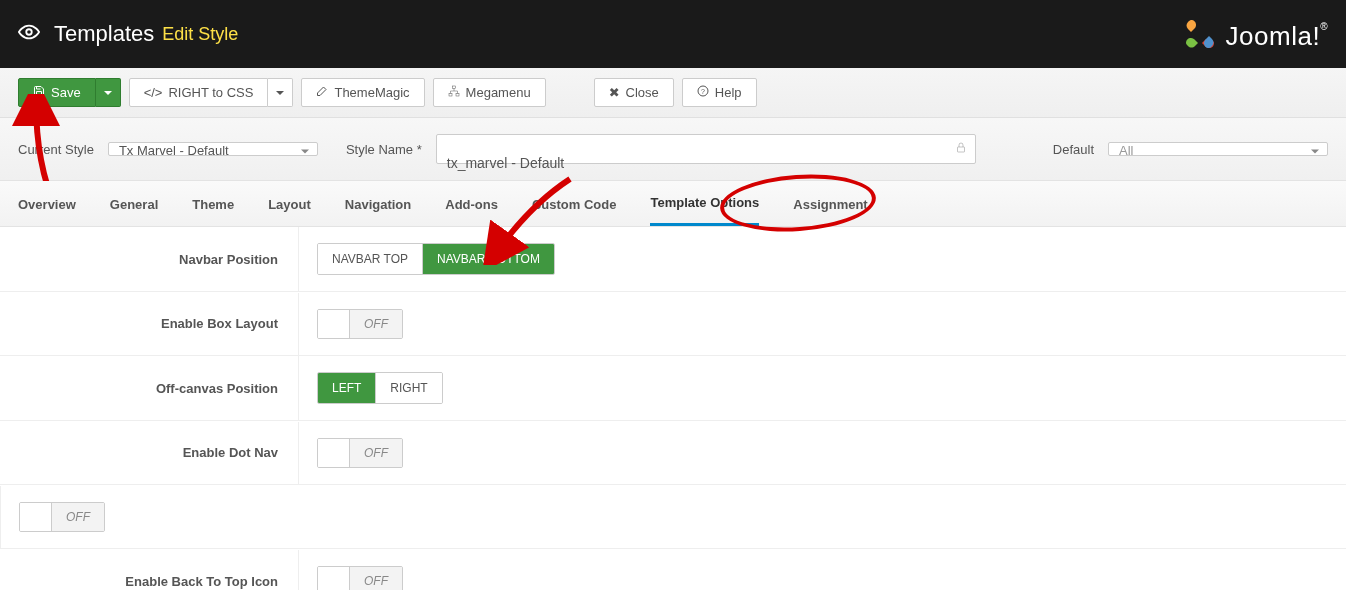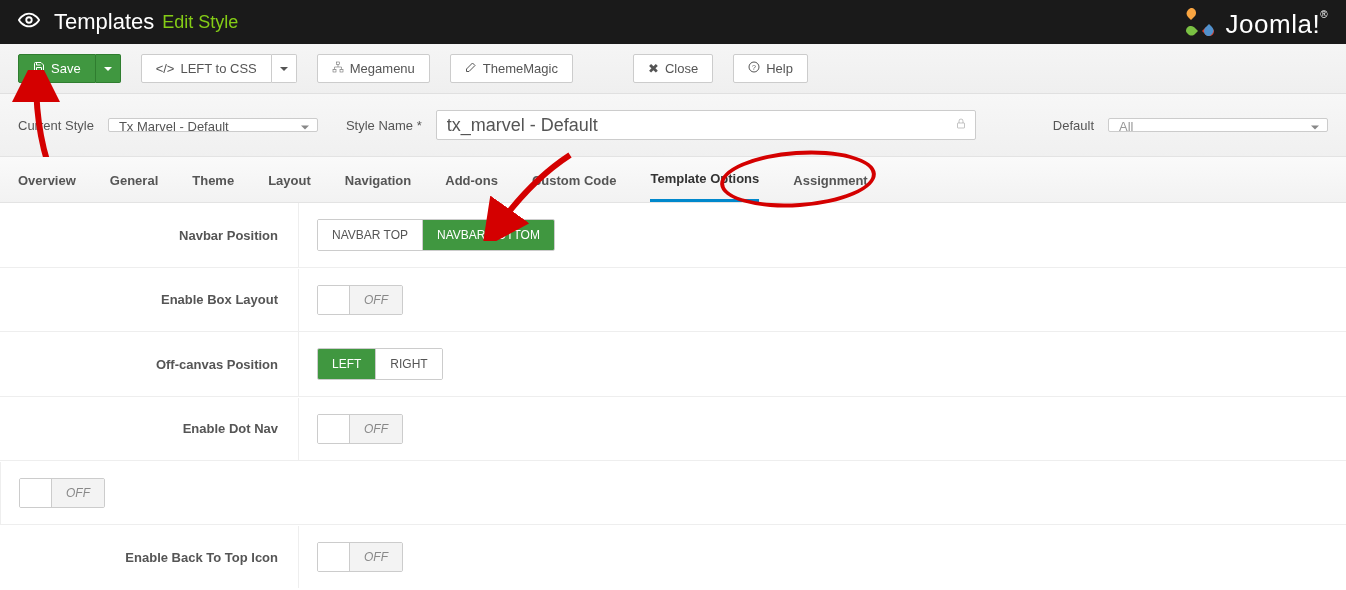--- a/index.html
+++ b/index.html
@@ -1,41 +1,41 @@
 <!DOCTYPE html>
 <html><head>
 <meta charset="utf-8">
 <style>
   * { box-sizing: border-box; margin: 0; padding: 0; }
   body { font-family: "Helvetica Neue", Helvetica, Arial, sans-serif; background: #fff; color: #555; font-size: 13px; width: 1346px; }
-  .topbar { background: #1a1a1a; height: 44px; display: flex; align-items: center; padding: 4px 18px; color: #fff; position: relative; }
+  .topbar { background: #1a1a1a; height: 68px; display: flex; align-items: center; padding: 4px 18px; color: #fff; position: relative; }
   .topbar .eye-icon { font-size: 20px; margin-right: 14px; color: #fff; }
   .topbar .title { font-size: 22px; font-weight: 300; color: #fff; }
-  .topbar .subtitle { font-size: 18px; font-weight: 300; color: #84cc16; margin-left: 8px; }
+  .topbar .subtitle { font-size: 18px; font-weight: 300; color: #fde047; margin-left: 8px; }
   .topbar .brand { margin-left: auto; display: flex; align-items: flex-end; gap: 8px; }
   .brand-logo { width: 36px; height: 36px; position: relative; }
   .brand-text { font-size: 26px; color: #fff; font-weight: 300; letter-spacing: 0.5px; }
   .brand-text .reg { font-size: 10px; vertical-align: top; }
 
-  .toolbar { background: linear-gradient(#f5f5f5,#efefef); border-bottom: 1px solid #e0e0e0; padding: 10px 18px; display: flex; gap: 20px; align-items: center; position: relative; }
+  .toolbar { background: linear-gradient(#f5f5f5,#efefef); border-bottom: 1px solid #e0e0e0; padding: 10px 18px; display: flex; gap: 8px; align-items: center; position: relative; }
   .btn { display: inline-flex; align-items: center; gap: 6px; border: 1px solid #ccc; background: #fff; color: #555; padding: 6px 14px; font-size: 13px; cursor: pointer; border-radius: 2px; }
   .btn-group { display: inline-flex; }
   .btn-group .btn { border-radius: 0; }
   .btn-group .btn:first-child { border-radius: 2px 0 0 2px; }
   .btn-group .btn:last-child { border-radius: 0 2px 2px 0; border-left: none; }
   .btn-green { background: #409740; color: #fff; border-color: #2f7d2f; }
   .btn-dd { padding: 6px 8px; }
   .caret { width: 0; height: 0; border-left: 4px solid transparent; border-right: 4px solid transparent; border-top: 4px solid currentColor; display: inline-block; }
 
   .filterbar { background: linear-gradient(#f7f7f7,#f0f0f0); border-bottom: 1px solid #e3e3e3; padding: 16px 18px; display: flex; align-items: center; gap: 14px; }
   .filterbar label { color: #555; font-size: 13px; }
   .select { border: 1px solid #ccc; background: #fff; height: 14px; padding: 0 28px 0 10px; border-radius: 2px; position: relative; display: inline-flex; align-items: flex-start; min-width: 200px; color: #555; cursor: pointer; }
   .select .sel-caret { position: absolute; right: 8px; top: 50%; transform: translateY(-50%); color: #888; }
   .text-input { border: 1px solid #ccc; background: #fff; height: 30px; padding: 0 30px 0 10px; border-radius: 2px; width: 540px; color: #555; position: relative; }
-  .text-input input { border: none; outline: none; width: 100%; height: 100%; font-size: 18px; color: #555; background: transparent; }
+  .text-input input { border: none; outline: none; width: 100%; height: 100%; font-size: 14px; color: #555; background: transparent; margin-top: 14px; }
   .text-input .lock { position: absolute; right: 8px; top: 50%; transform: translateY(-50%); color: #aaa; font-size: 13px; }
   .spacer { flex: 1; }
 
   .tabsbar { background: linear-gradient(#fafafa,#f2f2f2); border-bottom: 1px solid #e3e3e3; display: flex; gap: 34px; padding: 0 18px; align-items: flex-end; height: 46px; position: relative; }
   .tab { padding: 14px 0; color: #555; font-size: 13px; font-weight: bold; cursor: pointer; }
   .tab.active { color: #333; border-bottom: 3px solid #0088cc; padding-bottom: 13px; font-weight: bold; }
 
   .options { }
   .opt-row { display: flex; align-items: center; border-bottom: 1px solid #eee; min-height: 64px; }
   .opt-label { width: 298px; text-align: right; padding-right: 20px; color: #555; font-size: 13px; font-weight: bold; }
@@ -93,46 +93,46 @@
       <span>Save</span>
     </button>
     <button class="btn btn-green btn-dd">
         <span class="caret"></span>
       </button>
   </div>
 
   <div class="btn-group">
     <button class="btn">
       <span>&lt;/&gt;</span>
-      <span>LEFT to CSS</span>
+      <span>RIGHT to CSS</span>
     </button>
     <button class="btn btn-dd">
         <span class="caret"></span>
       </button>
   </div>
+
+  <button class="btn">
+    <span>
+      <svg width="12" height="12" viewBox="0 0 24 24">
+          <path d="M15 4l5 5L8 21l-5-0 0-5L15 4z" stroke="#555" stroke-width="2" fill="none"></path>
+        </svg>
+    </span>
+    <span>ThemeMagic</span>
+  </button>
 
   <button class="btn">
     <span>
       <svg width="12" height="12" viewBox="0 0 24 24">
           <rect x="9" y="2" width="6" height="5" stroke="#555" fill="none"></rect>
           <rect x="2" y="17" width="6" height="5" stroke="#555" fill="none"></rect>
           <rect x="16" y="17" width="6" height="5" stroke="#555" fill="none"></rect>
           <path d="M12 7v5m0 0H5v5m7-5h7v5" stroke="#555" fill="none"></path>
         </svg>
     </span>
     <span>Megamenu</span>
-  </button>
-
-  <button class="btn">
-    <span>
-      <svg width="12" height="12" viewBox="0 0 24 24">
-          <path d="M15 4l5 5L8 21l-5-0 0-5L15 4z" stroke="#555" stroke-width="2" fill="none"></path>
-        </svg>
-    </span>
-    <span>ThemeMagic</span>
   </button>
 
   <button class="btn" style="margin-left:40px;">
     <span>✖</span>
     <span>Close</span>
   </button>
 
   <button class="btn">
     <span>
       <svg width="12" height="12" viewBox="0 0 24 24">

